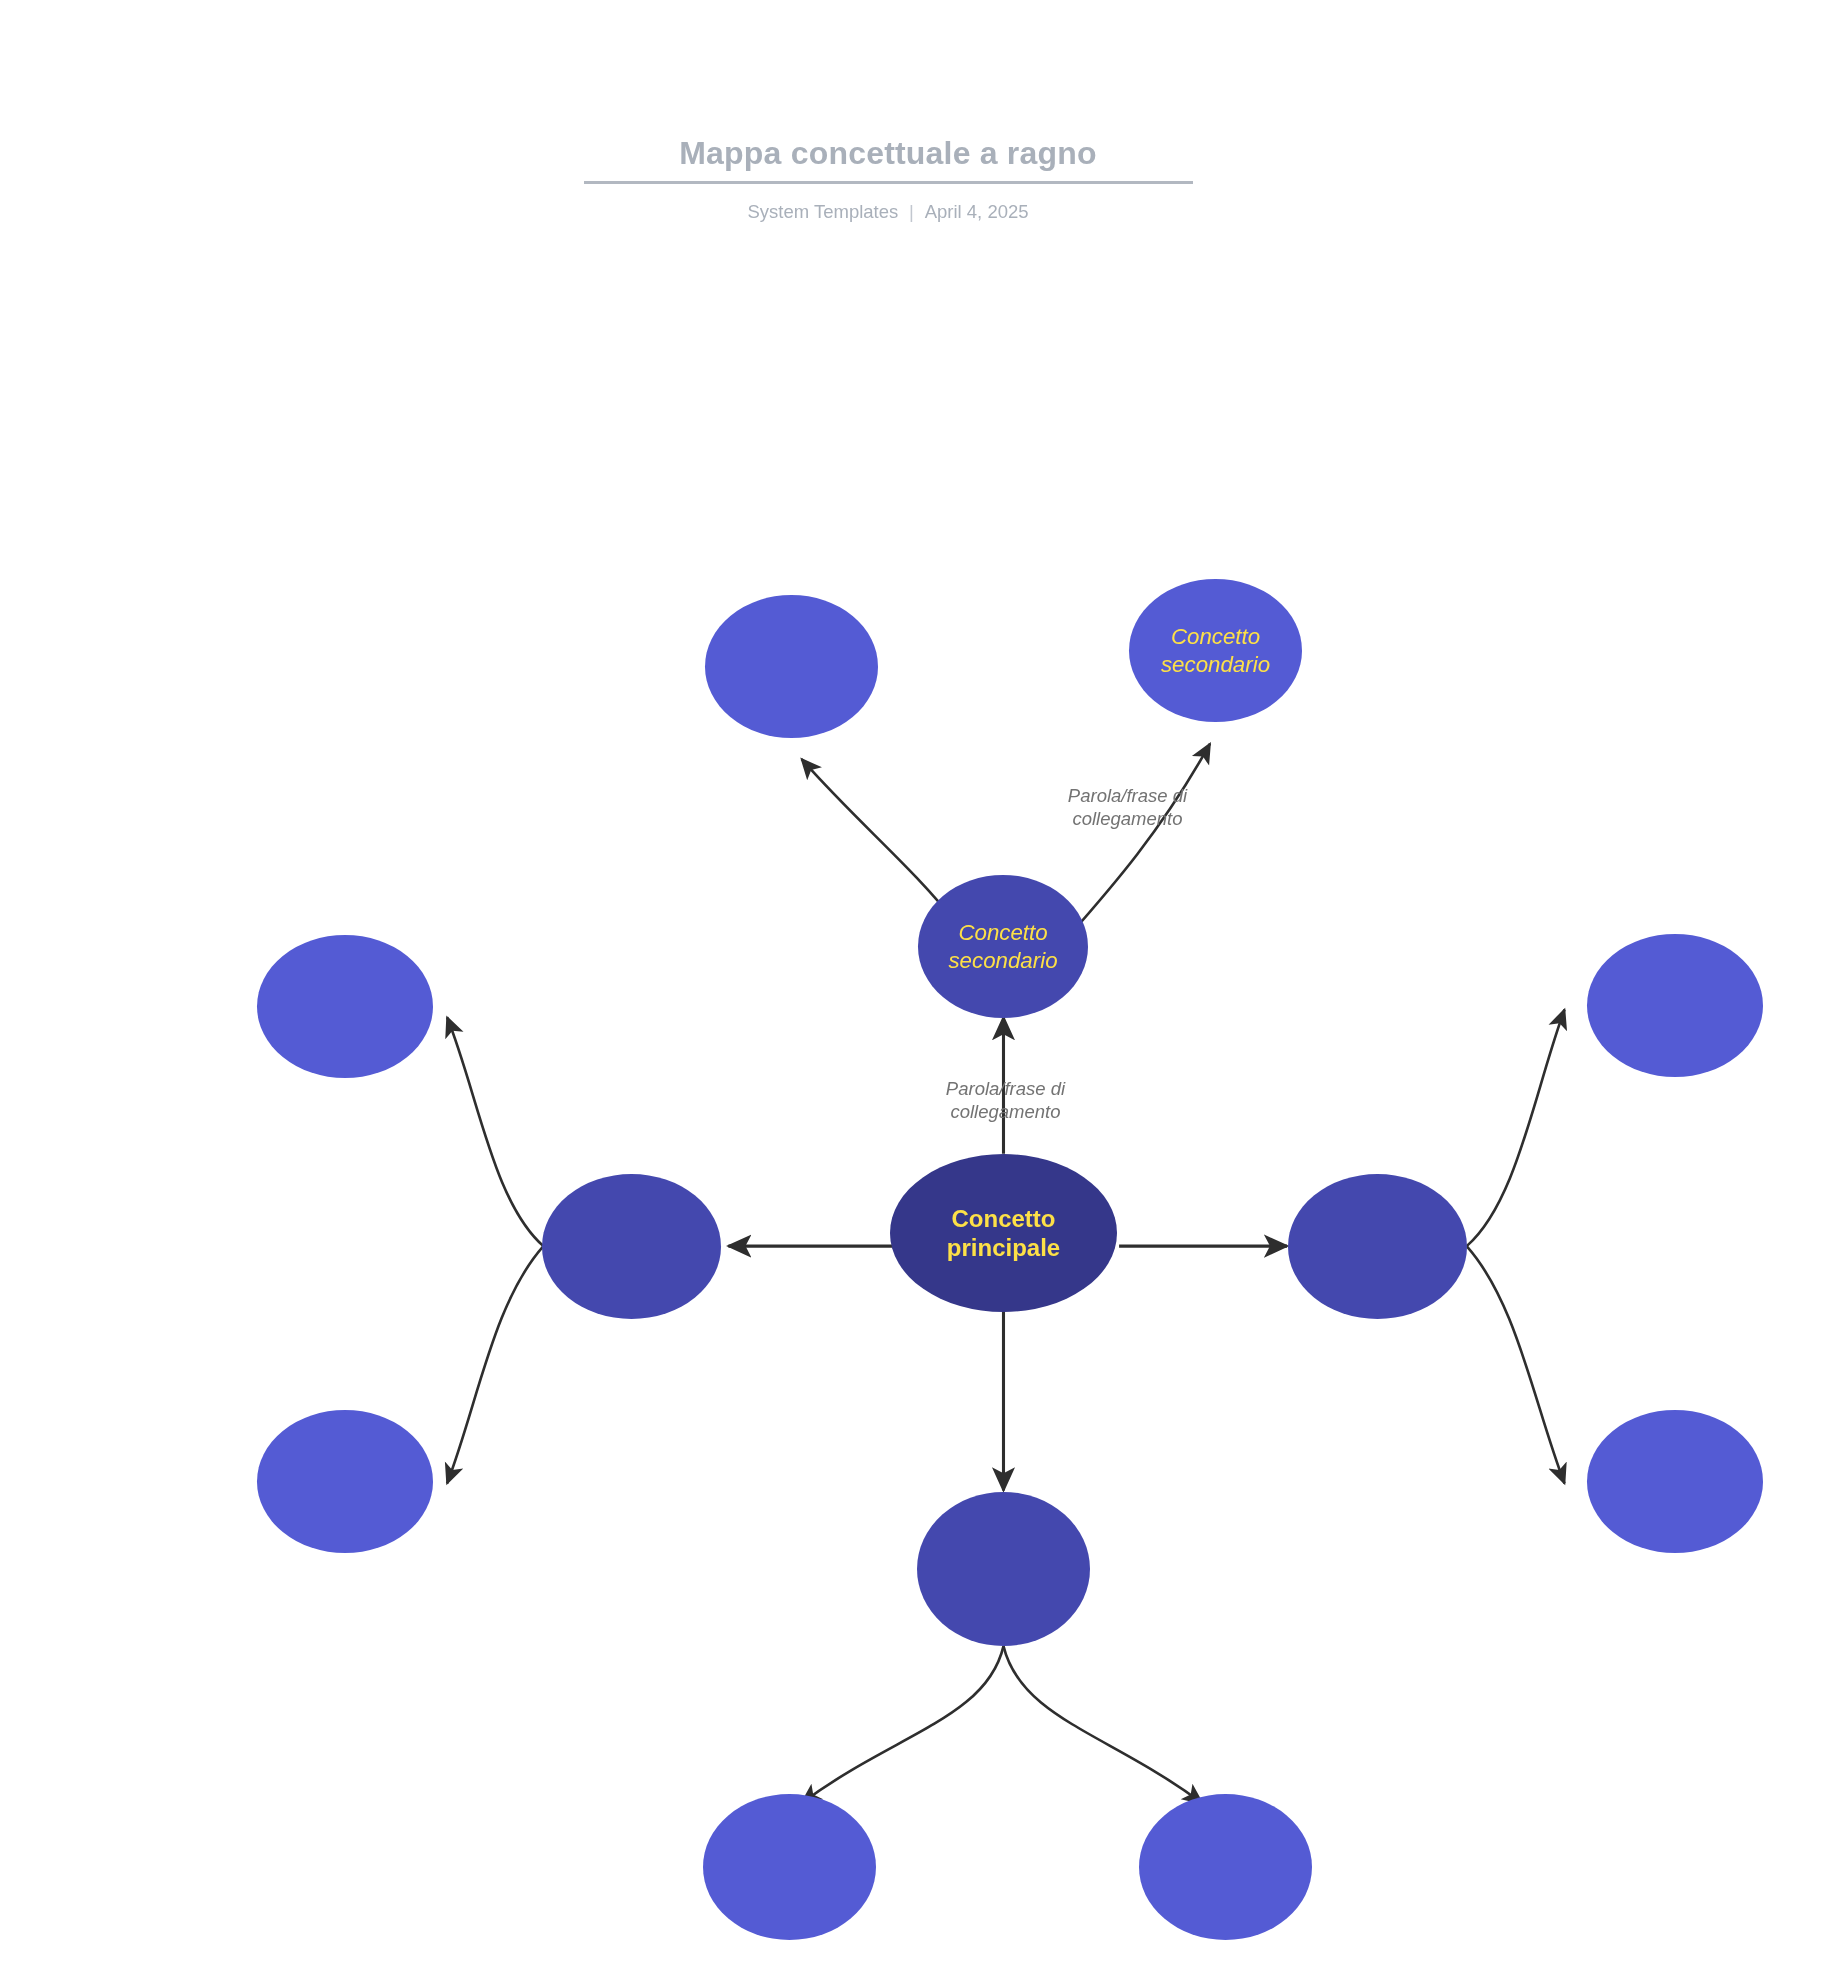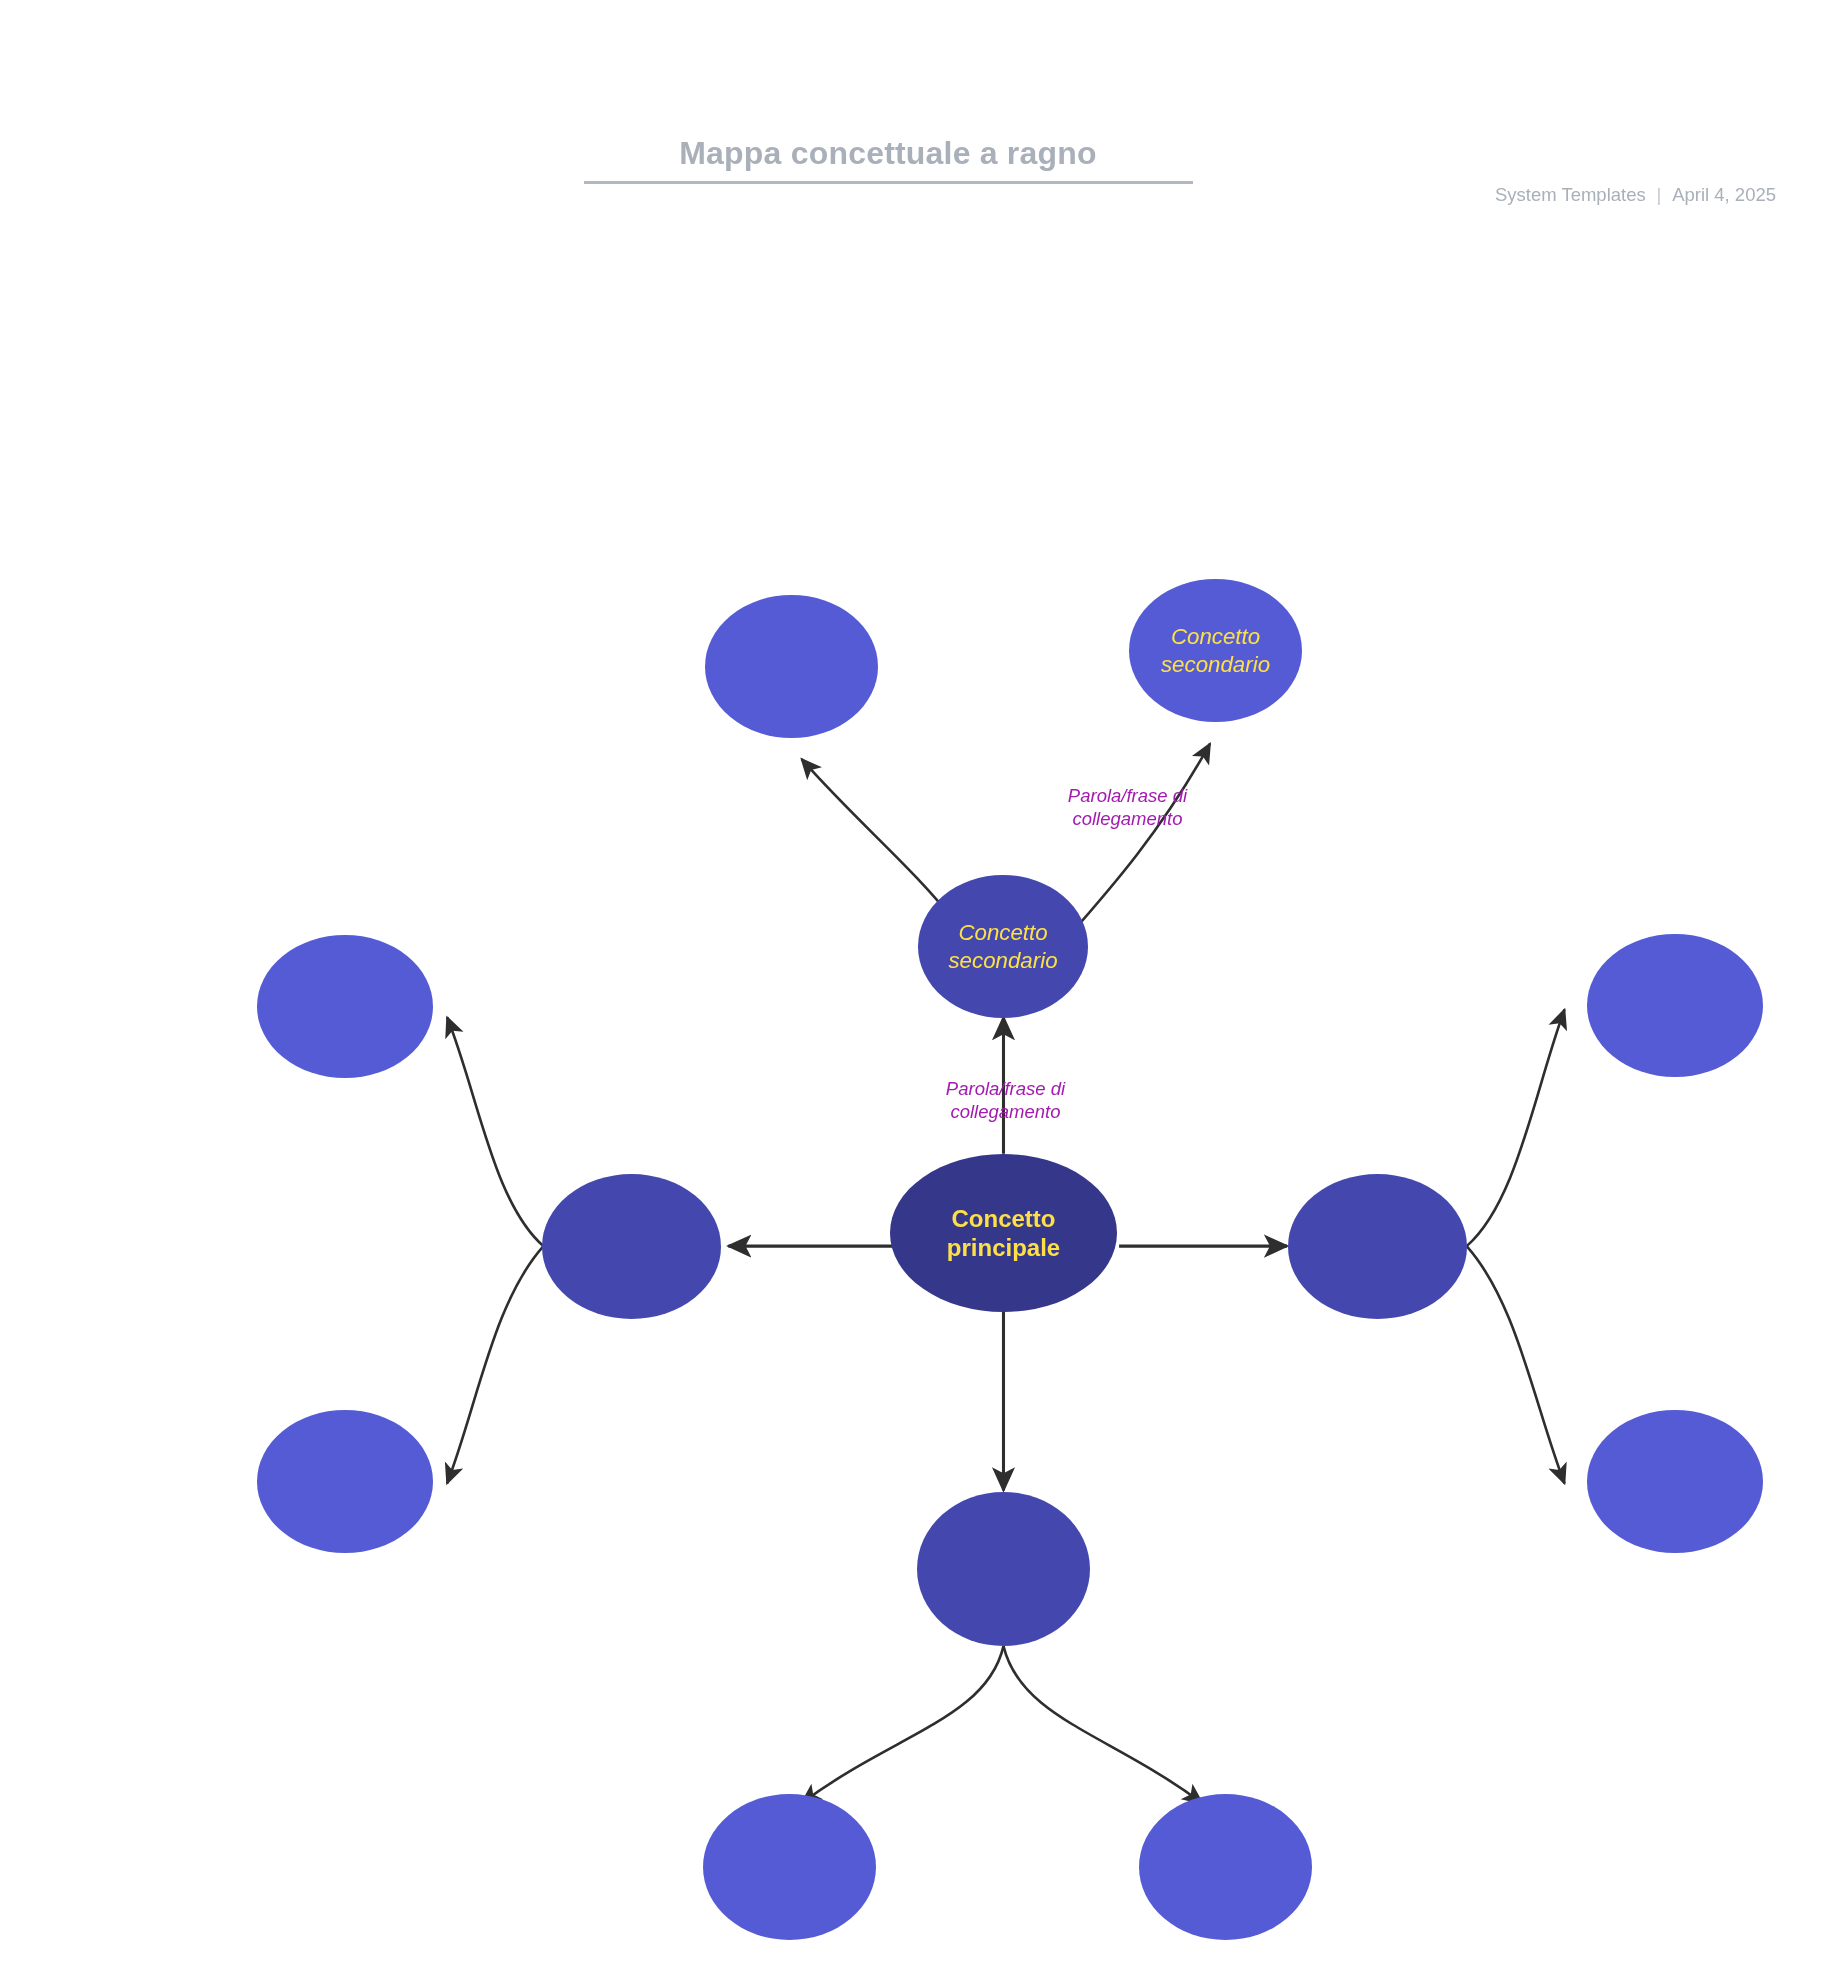--- a/index.html
+++ b/index.html
@@ -25,24 +25,24 @@
     margin:0;
     padding:0 0 9.2px 0;
   }
   #title-rule {
     width:609px;
     height:3.1px;
     background:#b2b8c1;
     margin:0 auto;
   }
   #subtitle {
+    margin-top:17px;
     font-size:18.5px;
     color:#a9b0ba;
     line-height:1.2;
-    text-align:right;
   }
   #subtitle .sep {
     display:inline-block;
     margin:0 10.8px;
     color:#c2c7cf;
   }
   #canvas {
     position:absolute;
     left:0; top:0;
     width:1849px; height:1979px;
@@ -64,21 +64,21 @@
   }
   .tier-center { background:#35378a; }
   .tier-mid    { background:#4448ae; }
   .tier-leaf   { background:#545bd4; }
   .label-bold   { font-weight:bold; font-size:24px; }
   .label-italic { font-style:italic; font-size:22.3px; }
   .edge-label {
     position:absolute;
     font-style:italic;
     font-size:18.5px;
-    color:#a21caf;
+    color:#737373;
     line-height:1.25;
     white-space:pre-line;
     text-align:center;
   }
 </style>
 </head>
 <body>
 
 <div id="header">
   <div id="doc-title">Mappa concettuale a ragno</div>

